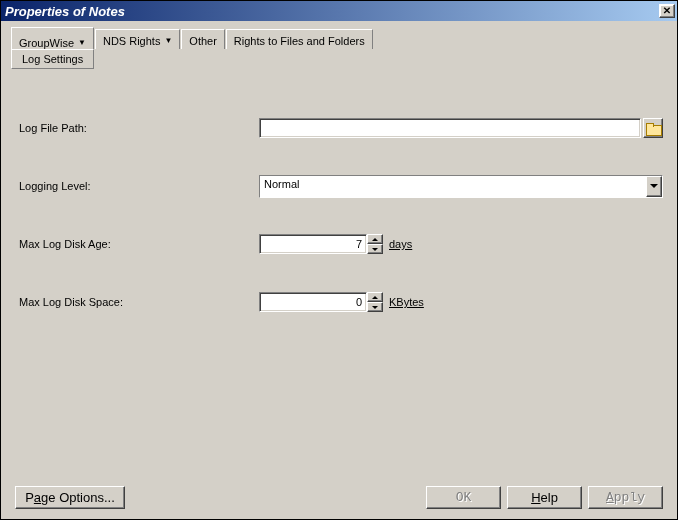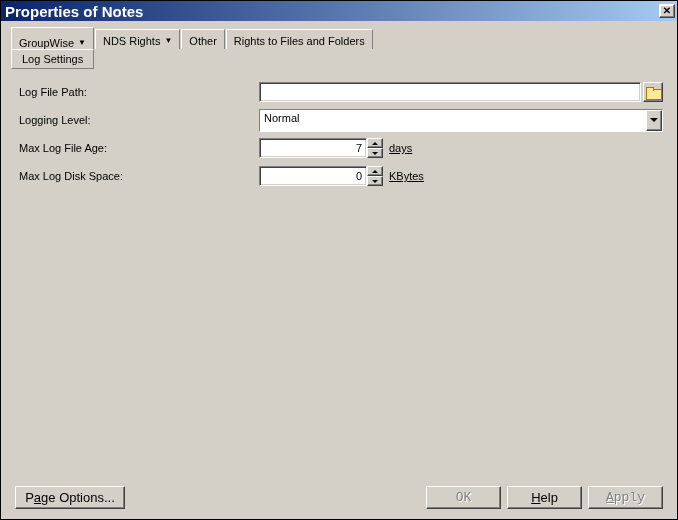--- a/index.html
+++ b/index.html
@@ -17,21 +17,21 @@
     display:flex; flex-direction:column;
   }
   .titlebar {
     height:20px;
     background: linear-gradient(to right, #0a246a, #a6caf0);
     color:#fff;
     display:flex; align-items:center;
     font-weight:bold;
     padding:0 2px 0 4px;
   }
-  .titlebar-title { flex:1; font-size:15px; }
+  .titlebar-title { flex:1; font-size:13px;font-style:italic; }
   .titlebar-close {
     width:16px; height:14px;
     background:#d4d0c8;
     border:1px solid #fff;
     border-right-color:#404040; border-bottom-color:#404040;
     box-shadow: inset -1px -1px #808080, inset 1px 1px #fff;
     font-family: Arial, sans-serif;
     font-size:10px; line-height:12px;
     text-align:center; color:#000;
     cursor:pointer;
@@ -89,20 +89,21 @@
     position:absolute;
     left:14px; right:14px;
     top:60px;
     bottom:50px;
   }
   .form-row {
     display:flex;
     align-items:center;
     height:22px;
     margin-bottom:6px;
+    margin-top:36px;
   }
   .form-label {
     width:244px;
     padding-left:4px;
   }
   .sunken {
     border:1px solid #808080;
     border-right-color:#fff; border-bottom-color:#fff;
     box-shadow: inset 1px 1px #404040, inset -1px -1px #d4d0c8;
     background:#fff;
@@ -253,21 +254,21 @@
         <div class="form-label">Logging Level:</div>
         <div class="sunken select-wrap">
           <div class="select-value">Normal</div>
           <div class="raised-btn select-btn">
             <div class="arrow-down"></div>
           </div>
         </div>
       </div>
 
       <div class="form-row">
-        <div class="form-label">Max Log File Age:</div>
+        <div class="form-label">Max Log Disk Age:</div>
         <input class="sunken num-input" type="text" value="7" style="">
         <div class="spinner">
           <div class="raised-btn spin-btn">
               <div class="arrow-up-sm"></div>
             </div>
           <div class="raised-btn spin-btn">
               <div class="arrow-down-sm"></div>
             </div>
         </div>
         <div class="unit-label">days</div>

